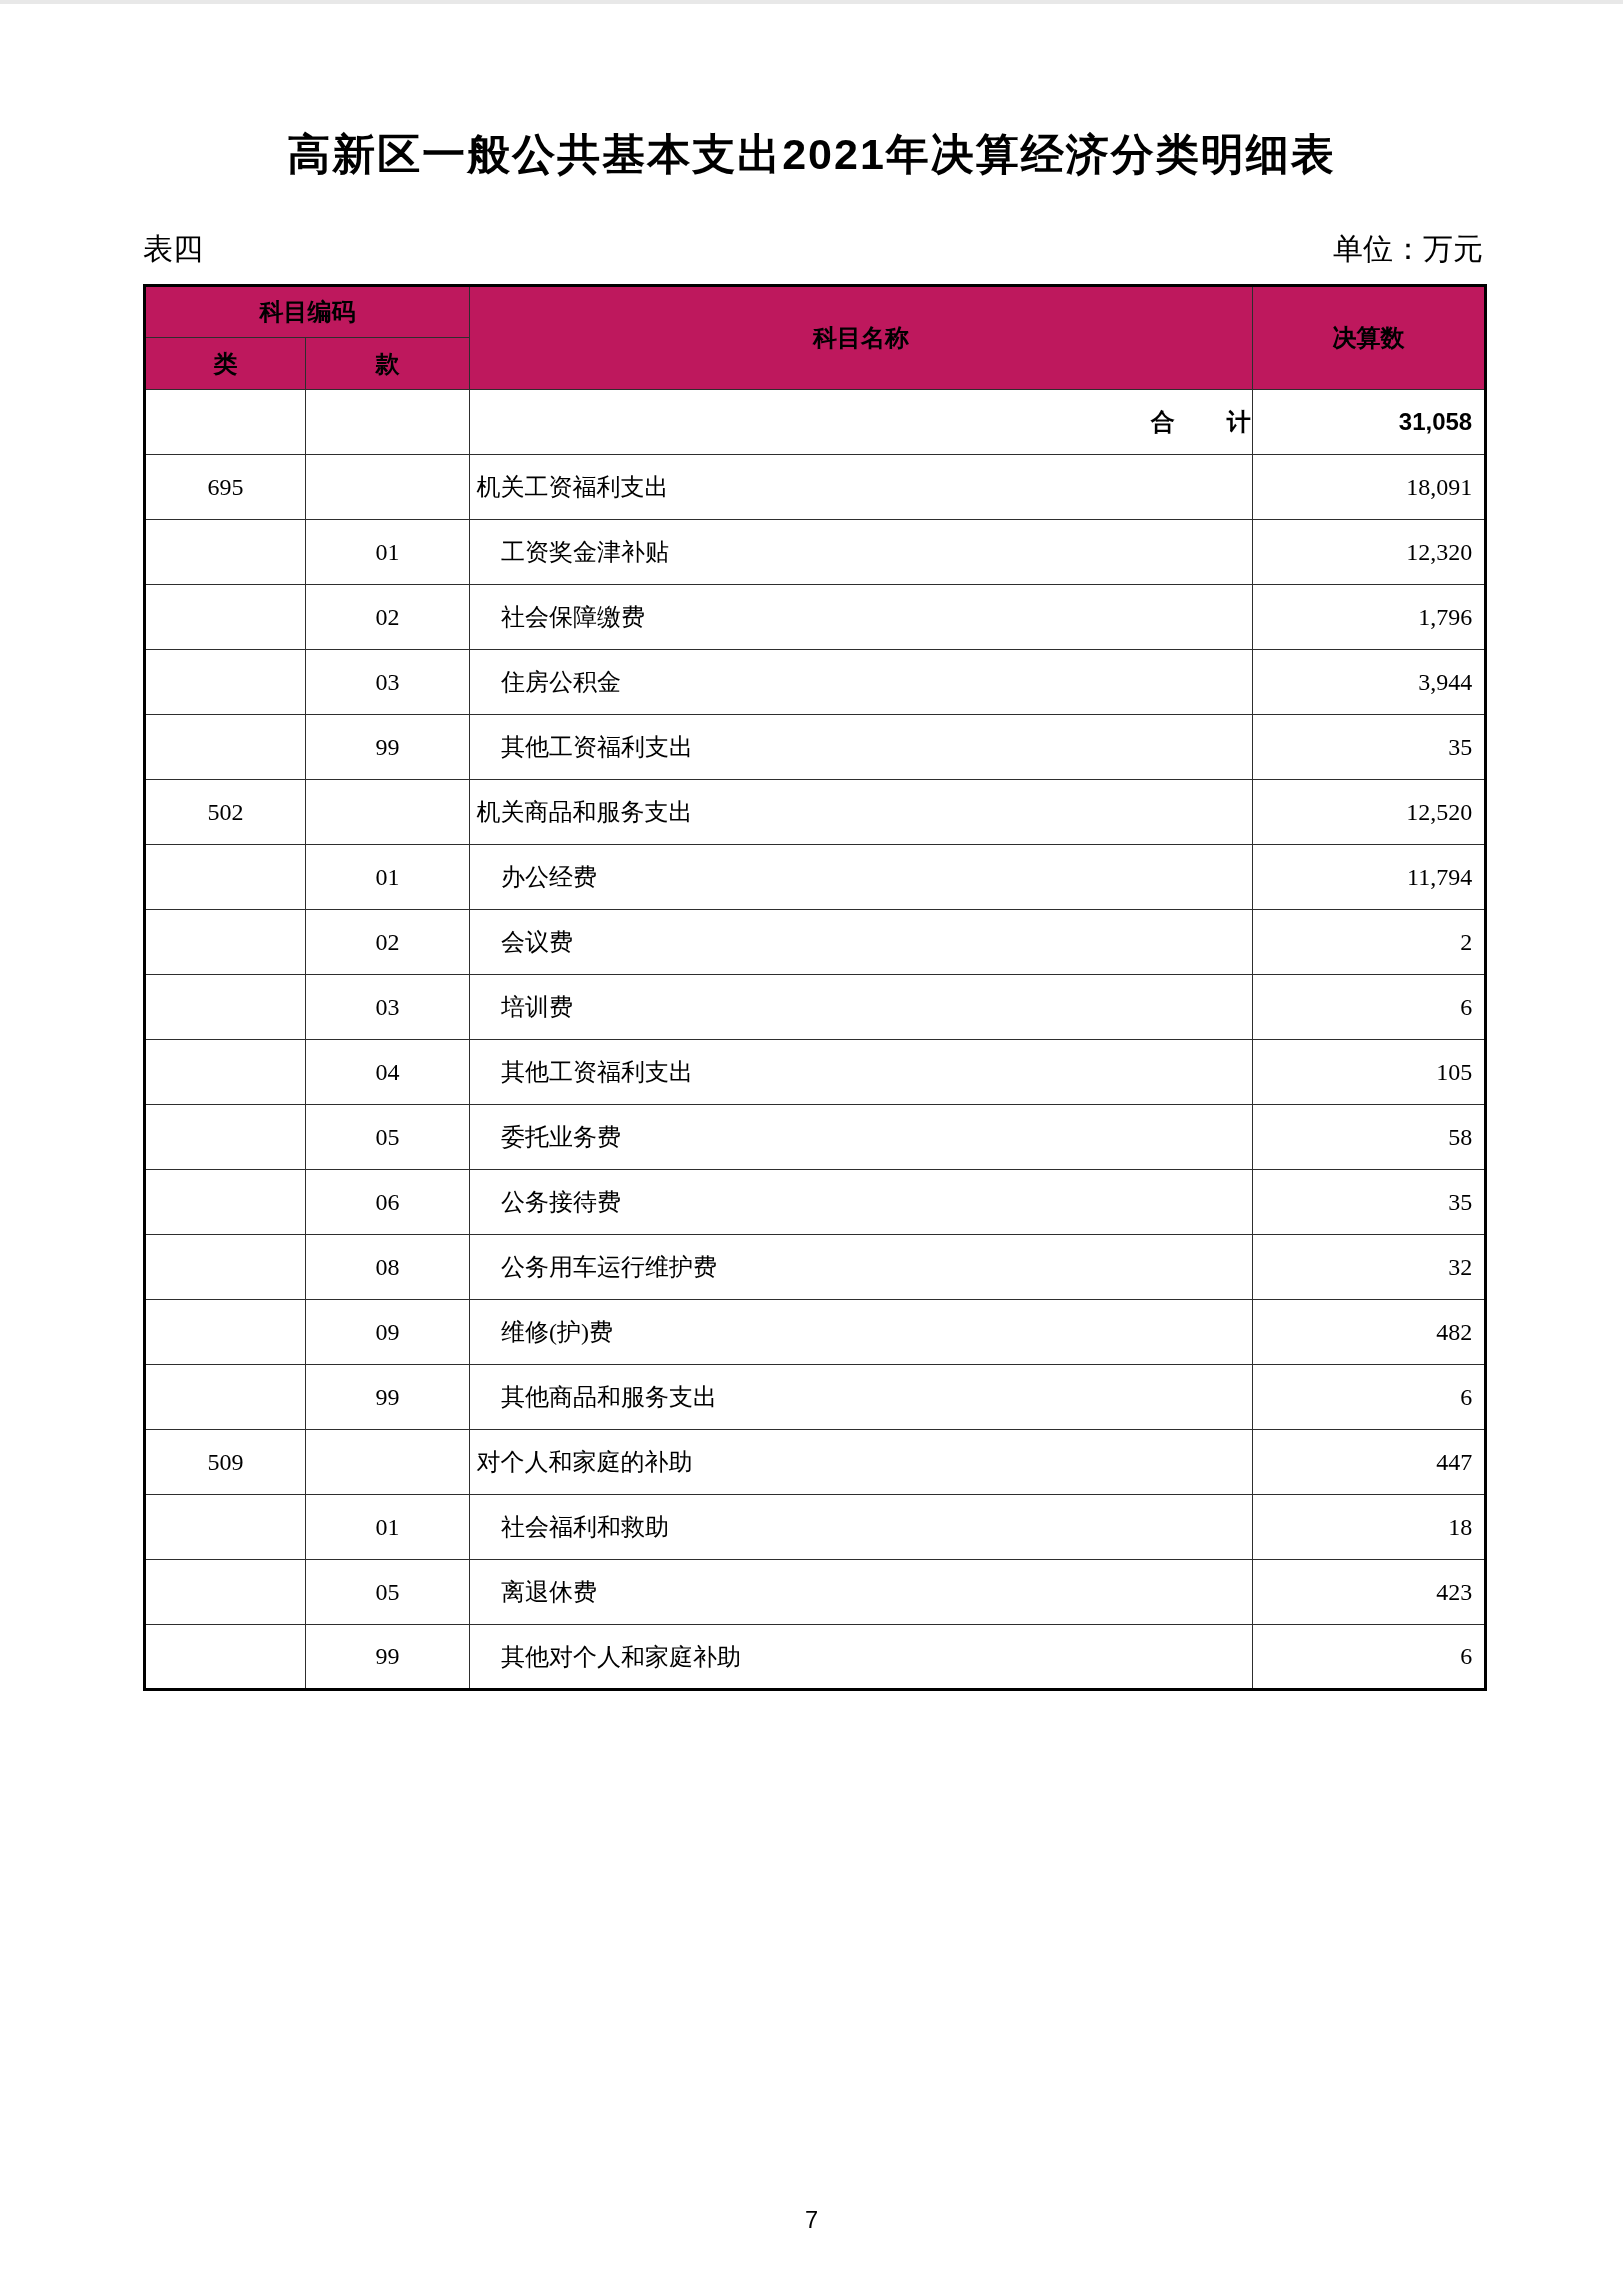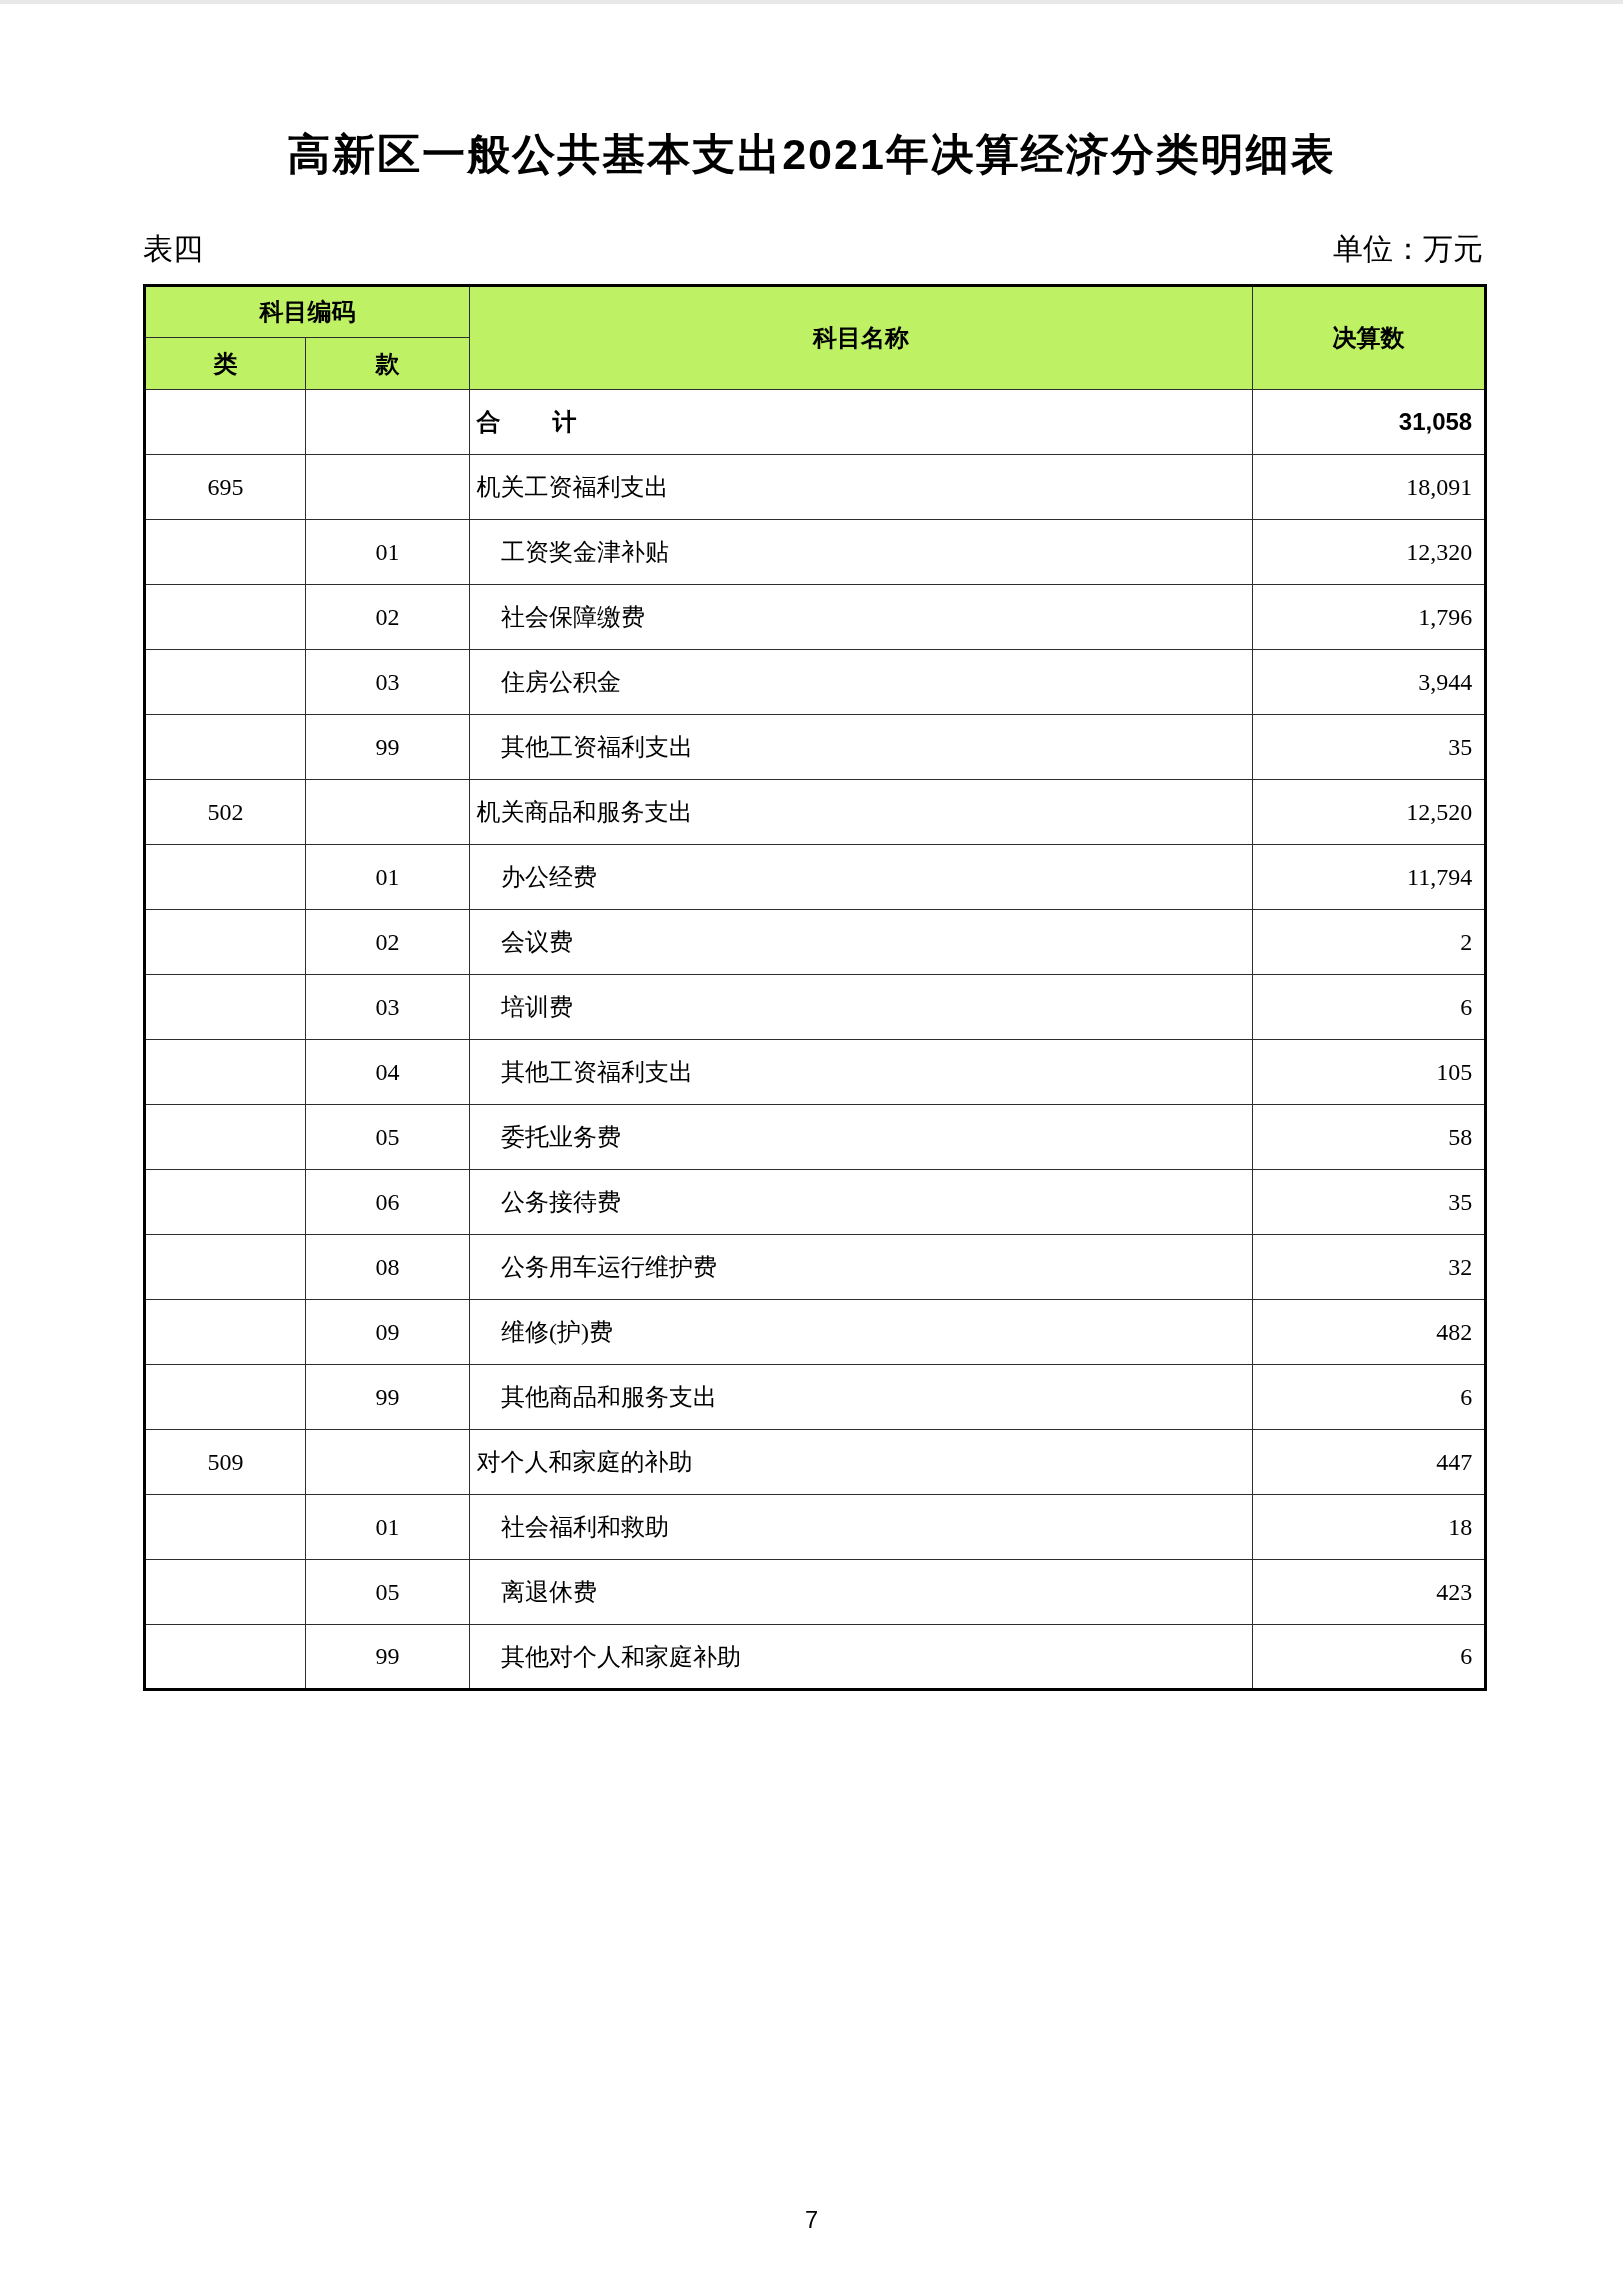--- a/index.html
+++ b/index.html
@@ -23,31 +23,31 @@
     position:absolute; top:280px; left:143px; width:1340px;
     border-collapse:collapse; table-layout:fixed;
     border:3.9px solid #000;
   }
   table.main th, table.main td {
     border:1.3px solid #2e2e2e; overflow:hidden; white-space:nowrap;
     font-size:24px; vertical-align:middle;
   }
   table.main th {
     font-family:"Liberation Sans","DejaVu Sans",sans-serif;
-    font-weight:bold; text-align:center; background:#bef264;
+    font-weight:bold; text-align:center; background:#be185d;
   }
   tr.head-r1 { height:52px; }
   tr.head-r2 { height:52px; }
   tbody tr { height:65px; }
   td.c-class, td.c-section { text-align:center; }
   td.c-name { text-align:left; padding-left:6.5px; }
   td.c-amount { text-align:right; padding-right:11.8px; }
   tr.row-detail td.c-name { padding-left:31px; }
   tr.row-total td.c-name {
-    text-align:left; font-weight:bold;
+    text-align:right; font-weight:bold;
     font-family:Liberation Mono, monospace;
     letter-spacing:1.3px;
   }
   tr.row-total td.c-amount {
     font-weight:bold;
     font-family:"Liberation Sans","DejaVu Sans",sans-serif;
     padding-left:8px;
   }
   .page-number {
     position:absolute; top:2203px; left:0; width:100%; text-align:center;

